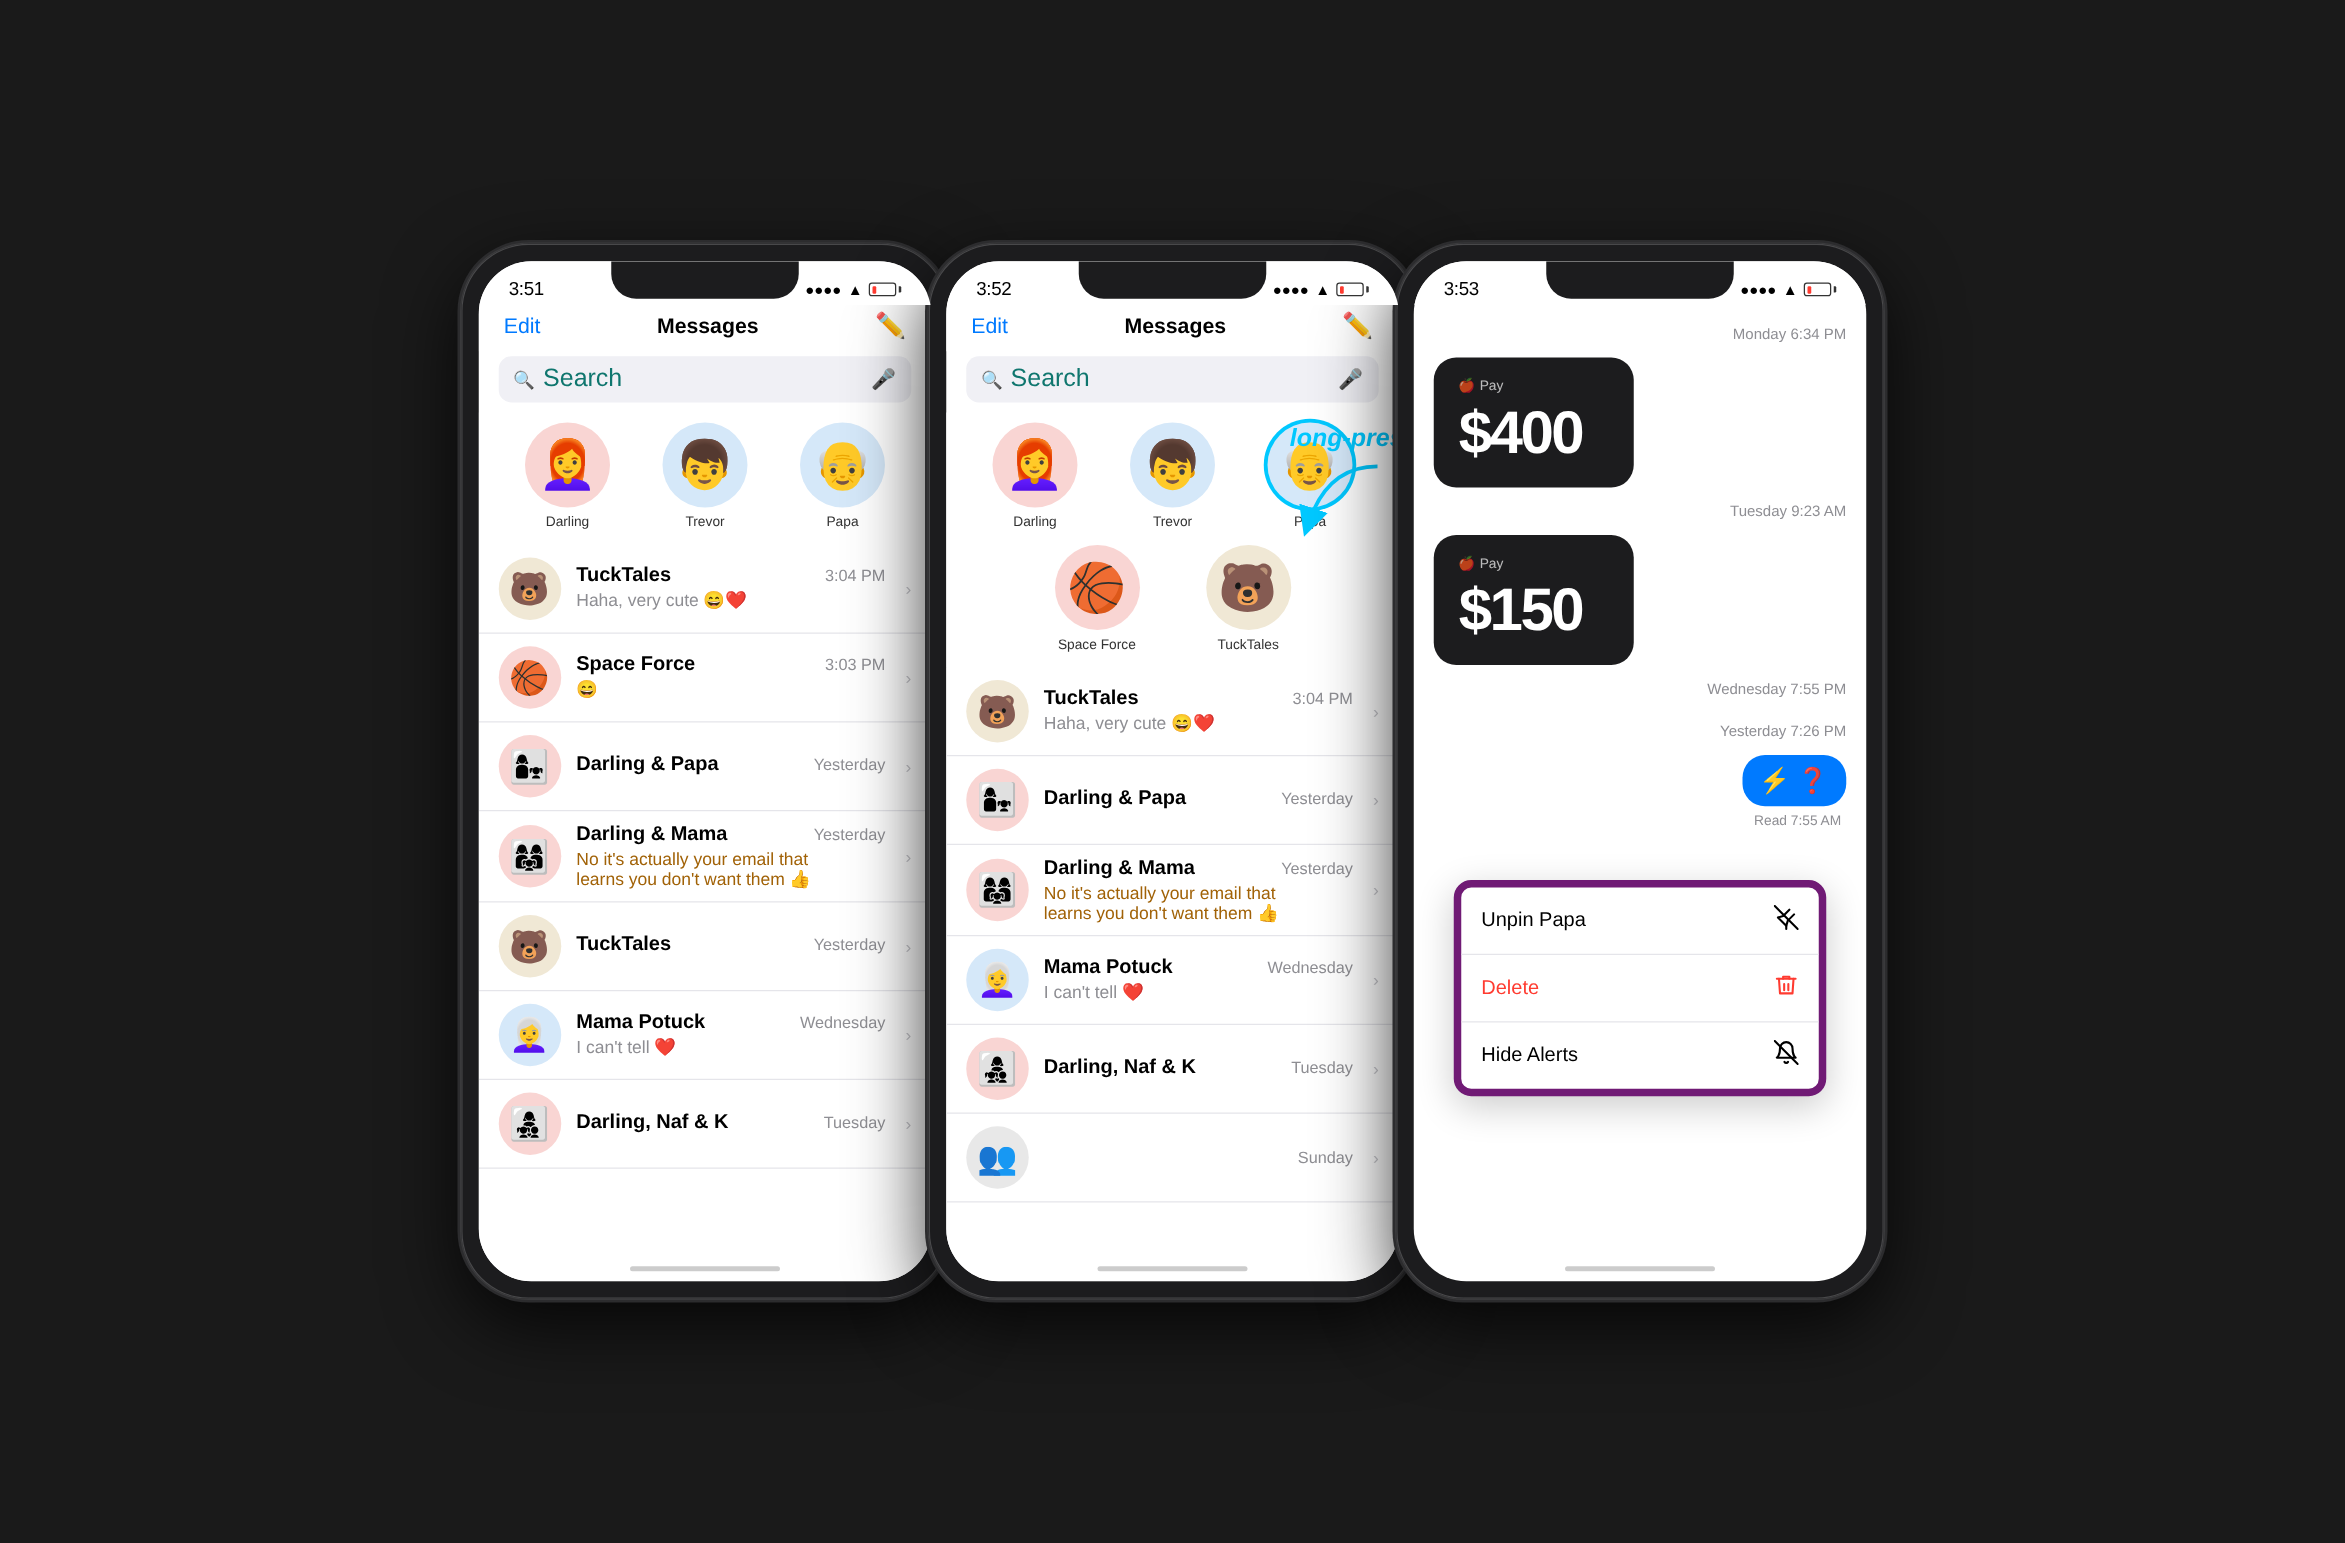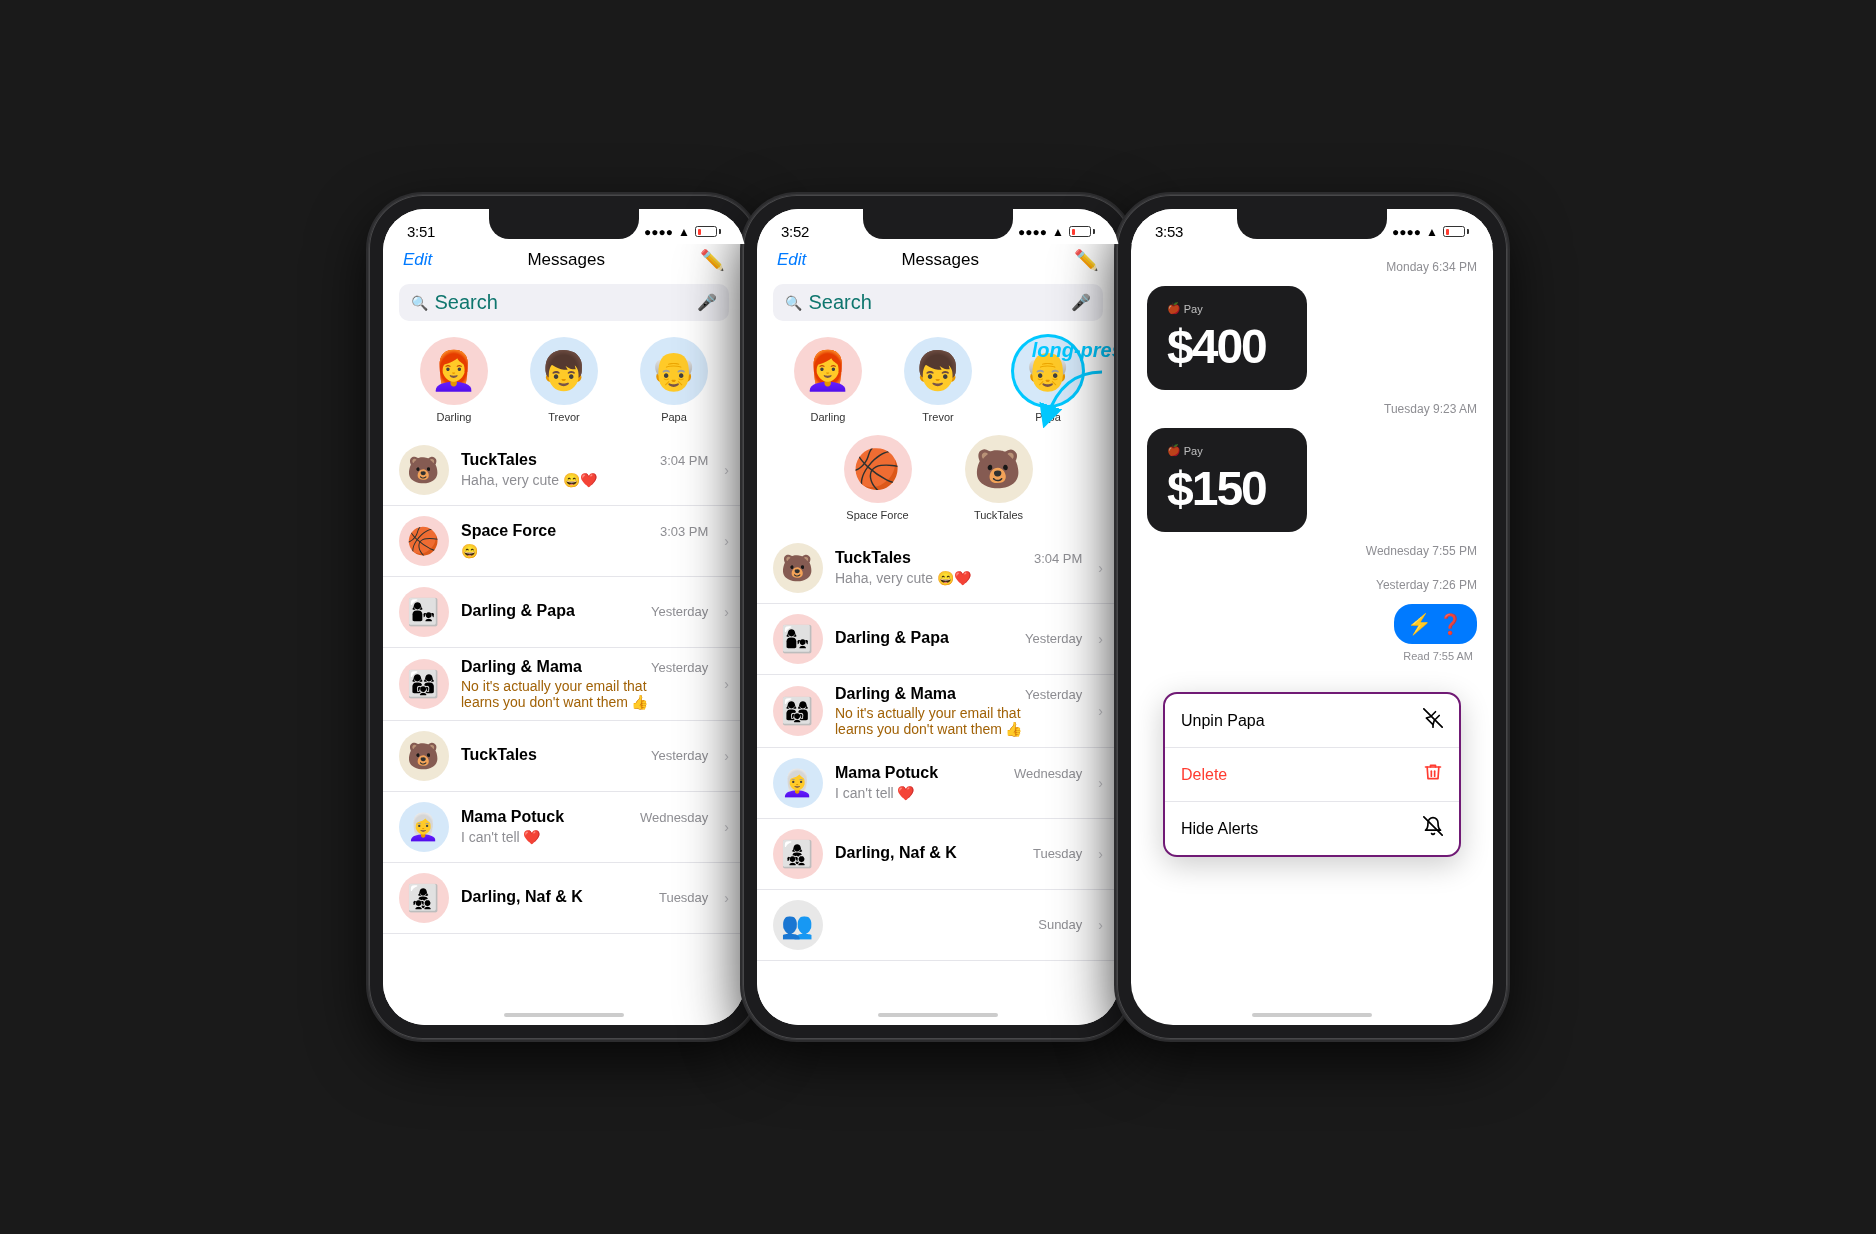--- a/index.html
+++ b/index.html
@@ -118,26 +118,25 @@
       justify-content: space-between;
       align-items: center;
       padding: 4px 20px 8px;
       background: #fff;
     }
 
     .nav-edit {
       color: #007aff;
       font-size: 17px;
       cursor: pointer;
-      font-style: italic;
     }
 
     .nav-title {
       font-size: 17px;
-      font-weight: 400;
+      font-weight: 700;
       color: #000;
     }
 
     .nav-compose {
       color: #007aff;
       font-size: 20px;
       cursor: pointer;
     }
 
     
@@ -370,28 +369,28 @@
       background: #007aff;
       border-radius: 18px;
       padding: 8px 14px;
       font-size: 20px;
       align-self: flex-end;
     }
 
     
     .context-menu {
       position: absolute;
-      bottom: 108px;
+      bottom: 88px;
       left: 16px;
       right: 16px;
       background: #fff;
       border-radius: 14px;
       box-shadow: 0 8px 30px rgba(0,0,0,0.2);
       overflow: hidden;
-      border: 2px solid #701a75;
+      border: 6px solid #701a75;
     }
 
     .context-item {
       display: flex;
       justify-content: space-between;
       align-items: center;
       padding: 14px 16px;
       font-size: 16px;
       border-bottom: 0.5px solid #e5e5ea;
       cursor: pointer;

